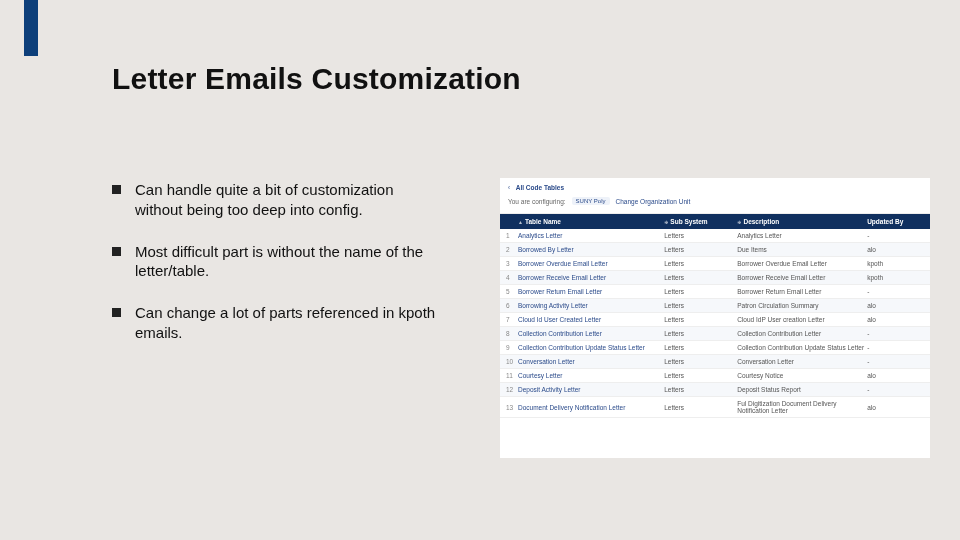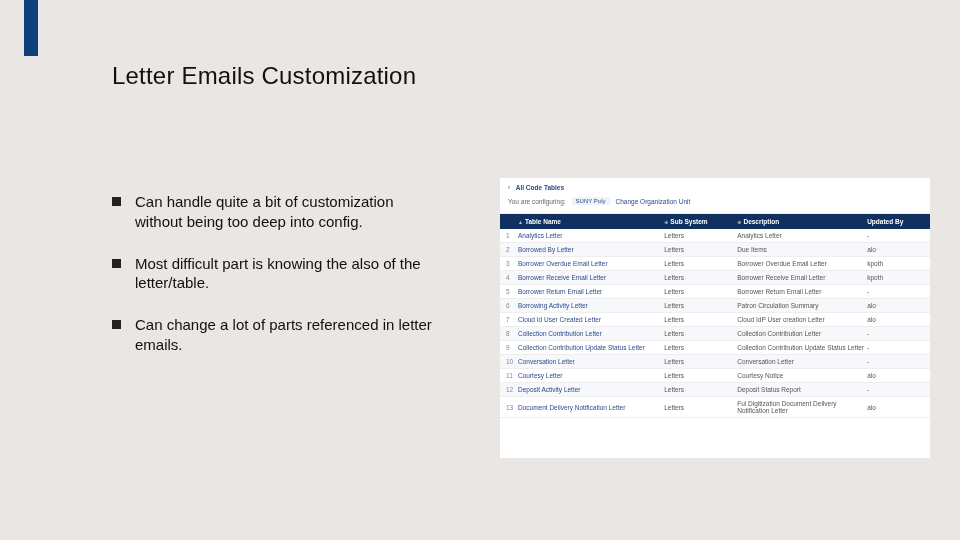--- a/index.html
+++ b/index.html
@@ -12,29 +12,29 @@
   }
   .accent-bar {
     position: absolute;
     left: 24px; top: 0;
     width: 14px; height: 56px;
     background: #0d3f7a;
   }
   .slide-title {
     position: absolute;
     left: 112px; top: 62px;
-    font-size: 24px;
-    font-weight: 400;
+    font-size: 30px;
+    font-weight: 700;
     color: #111;
     letter-spacing: 0.2px;
     text-align: center;
   }
   .bullets {
     position: absolute;
-    left: 112px; top: 192px;
+    left: 112px; top: 180px;
     width: 330px;
   }
   .bullet {
     display: flex;
     align-items: flex-start;
     margin-bottom: 22px;
   }
   .bullet .square {
     width: 9px; height: 9px;
     background: #222;
@@ -118,25 +118,25 @@
 
 <h1 class="slide-title">Letter Emails Customization</h1>
 
 <div class="bullets">
   <div class="bullet">
     <div class="square"></div>
     <div class="text">Can handle quite a bit of customization without being too deep into config.</div>
   </div>
   <div class="bullet">
     <div class="square"></div>
-    <div class="text">Most difficult part is knowing the also of the letter/table.</div>
+    <div class="text">Most difficult part is without the name of the letter/table.</div>
   </div>
   <div class="bullet">
     <div class="square"></div>
-    <div class="text">Can change a lot of parts referenced in letter emails.</div>
+    <div class="text">Can change a lot of parts referenced in kpoth emails.</div>
   </div>
 </div>
 
 <div class="shot">
   <div class="back">
     <span class="chev">‹</span>
     <span>All Code Tables</span>
   </div>
   <div class="cfg-row">
     <span class="lbl">You are configuring:</span>

